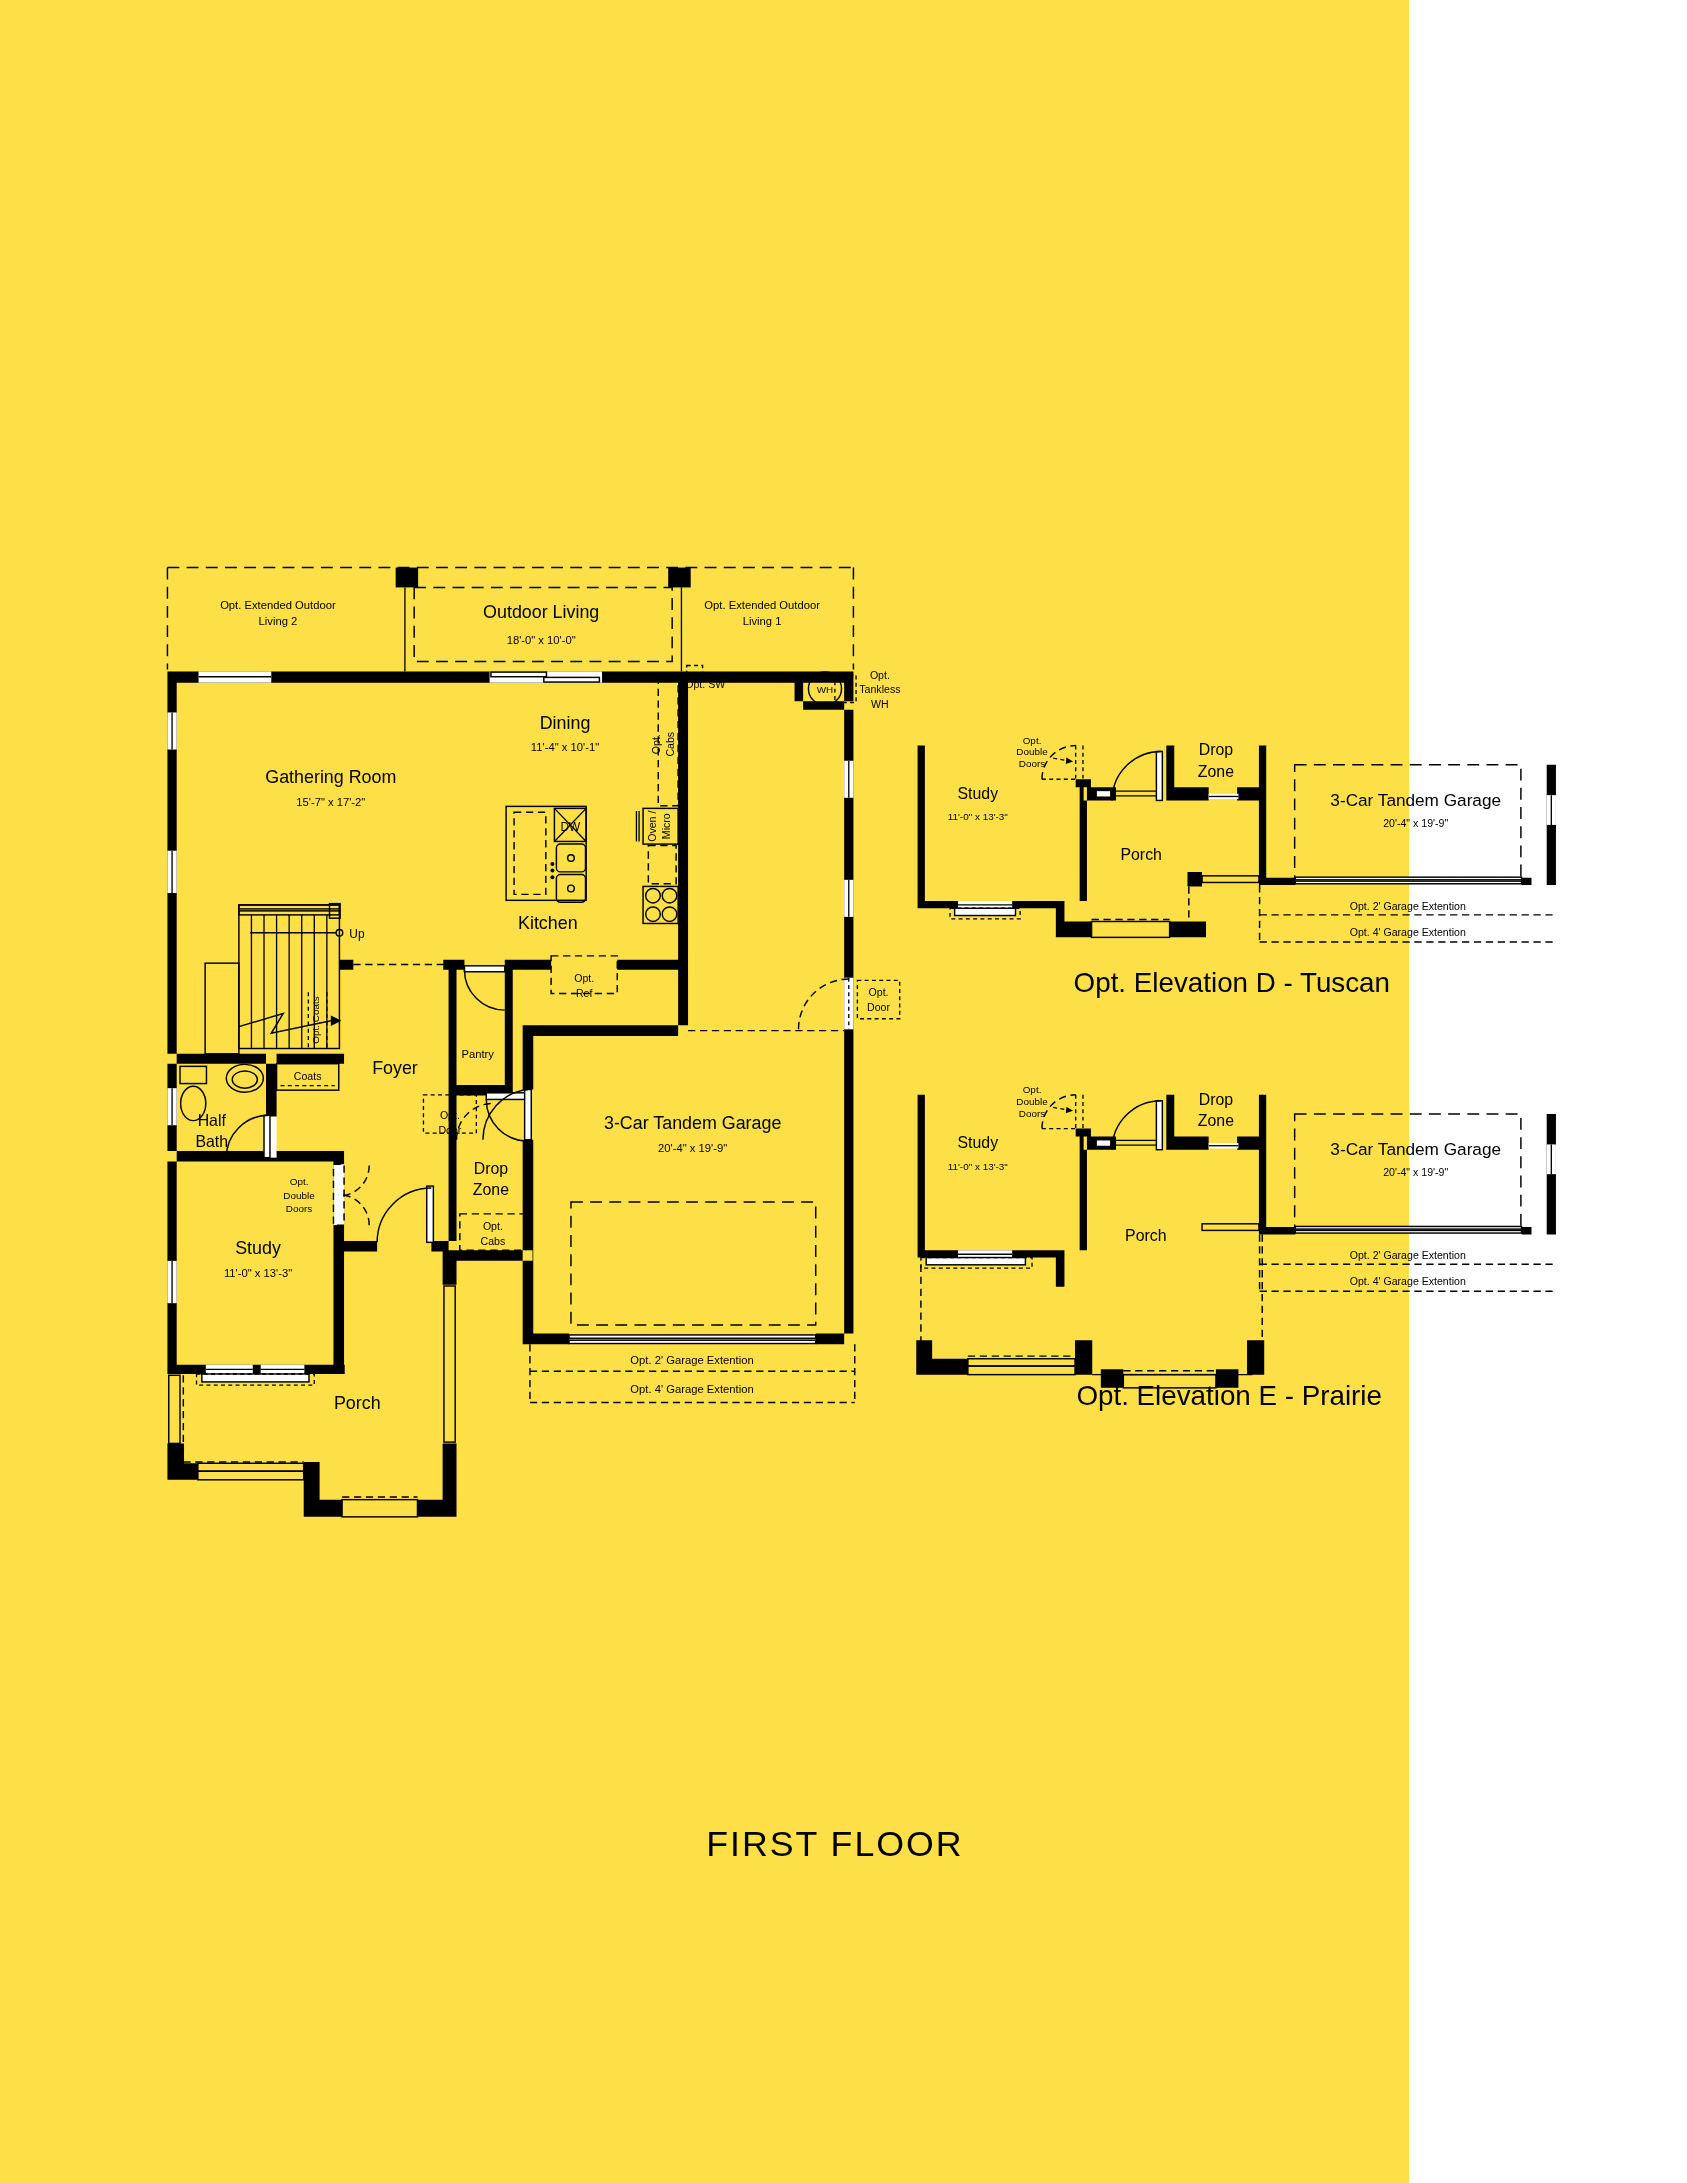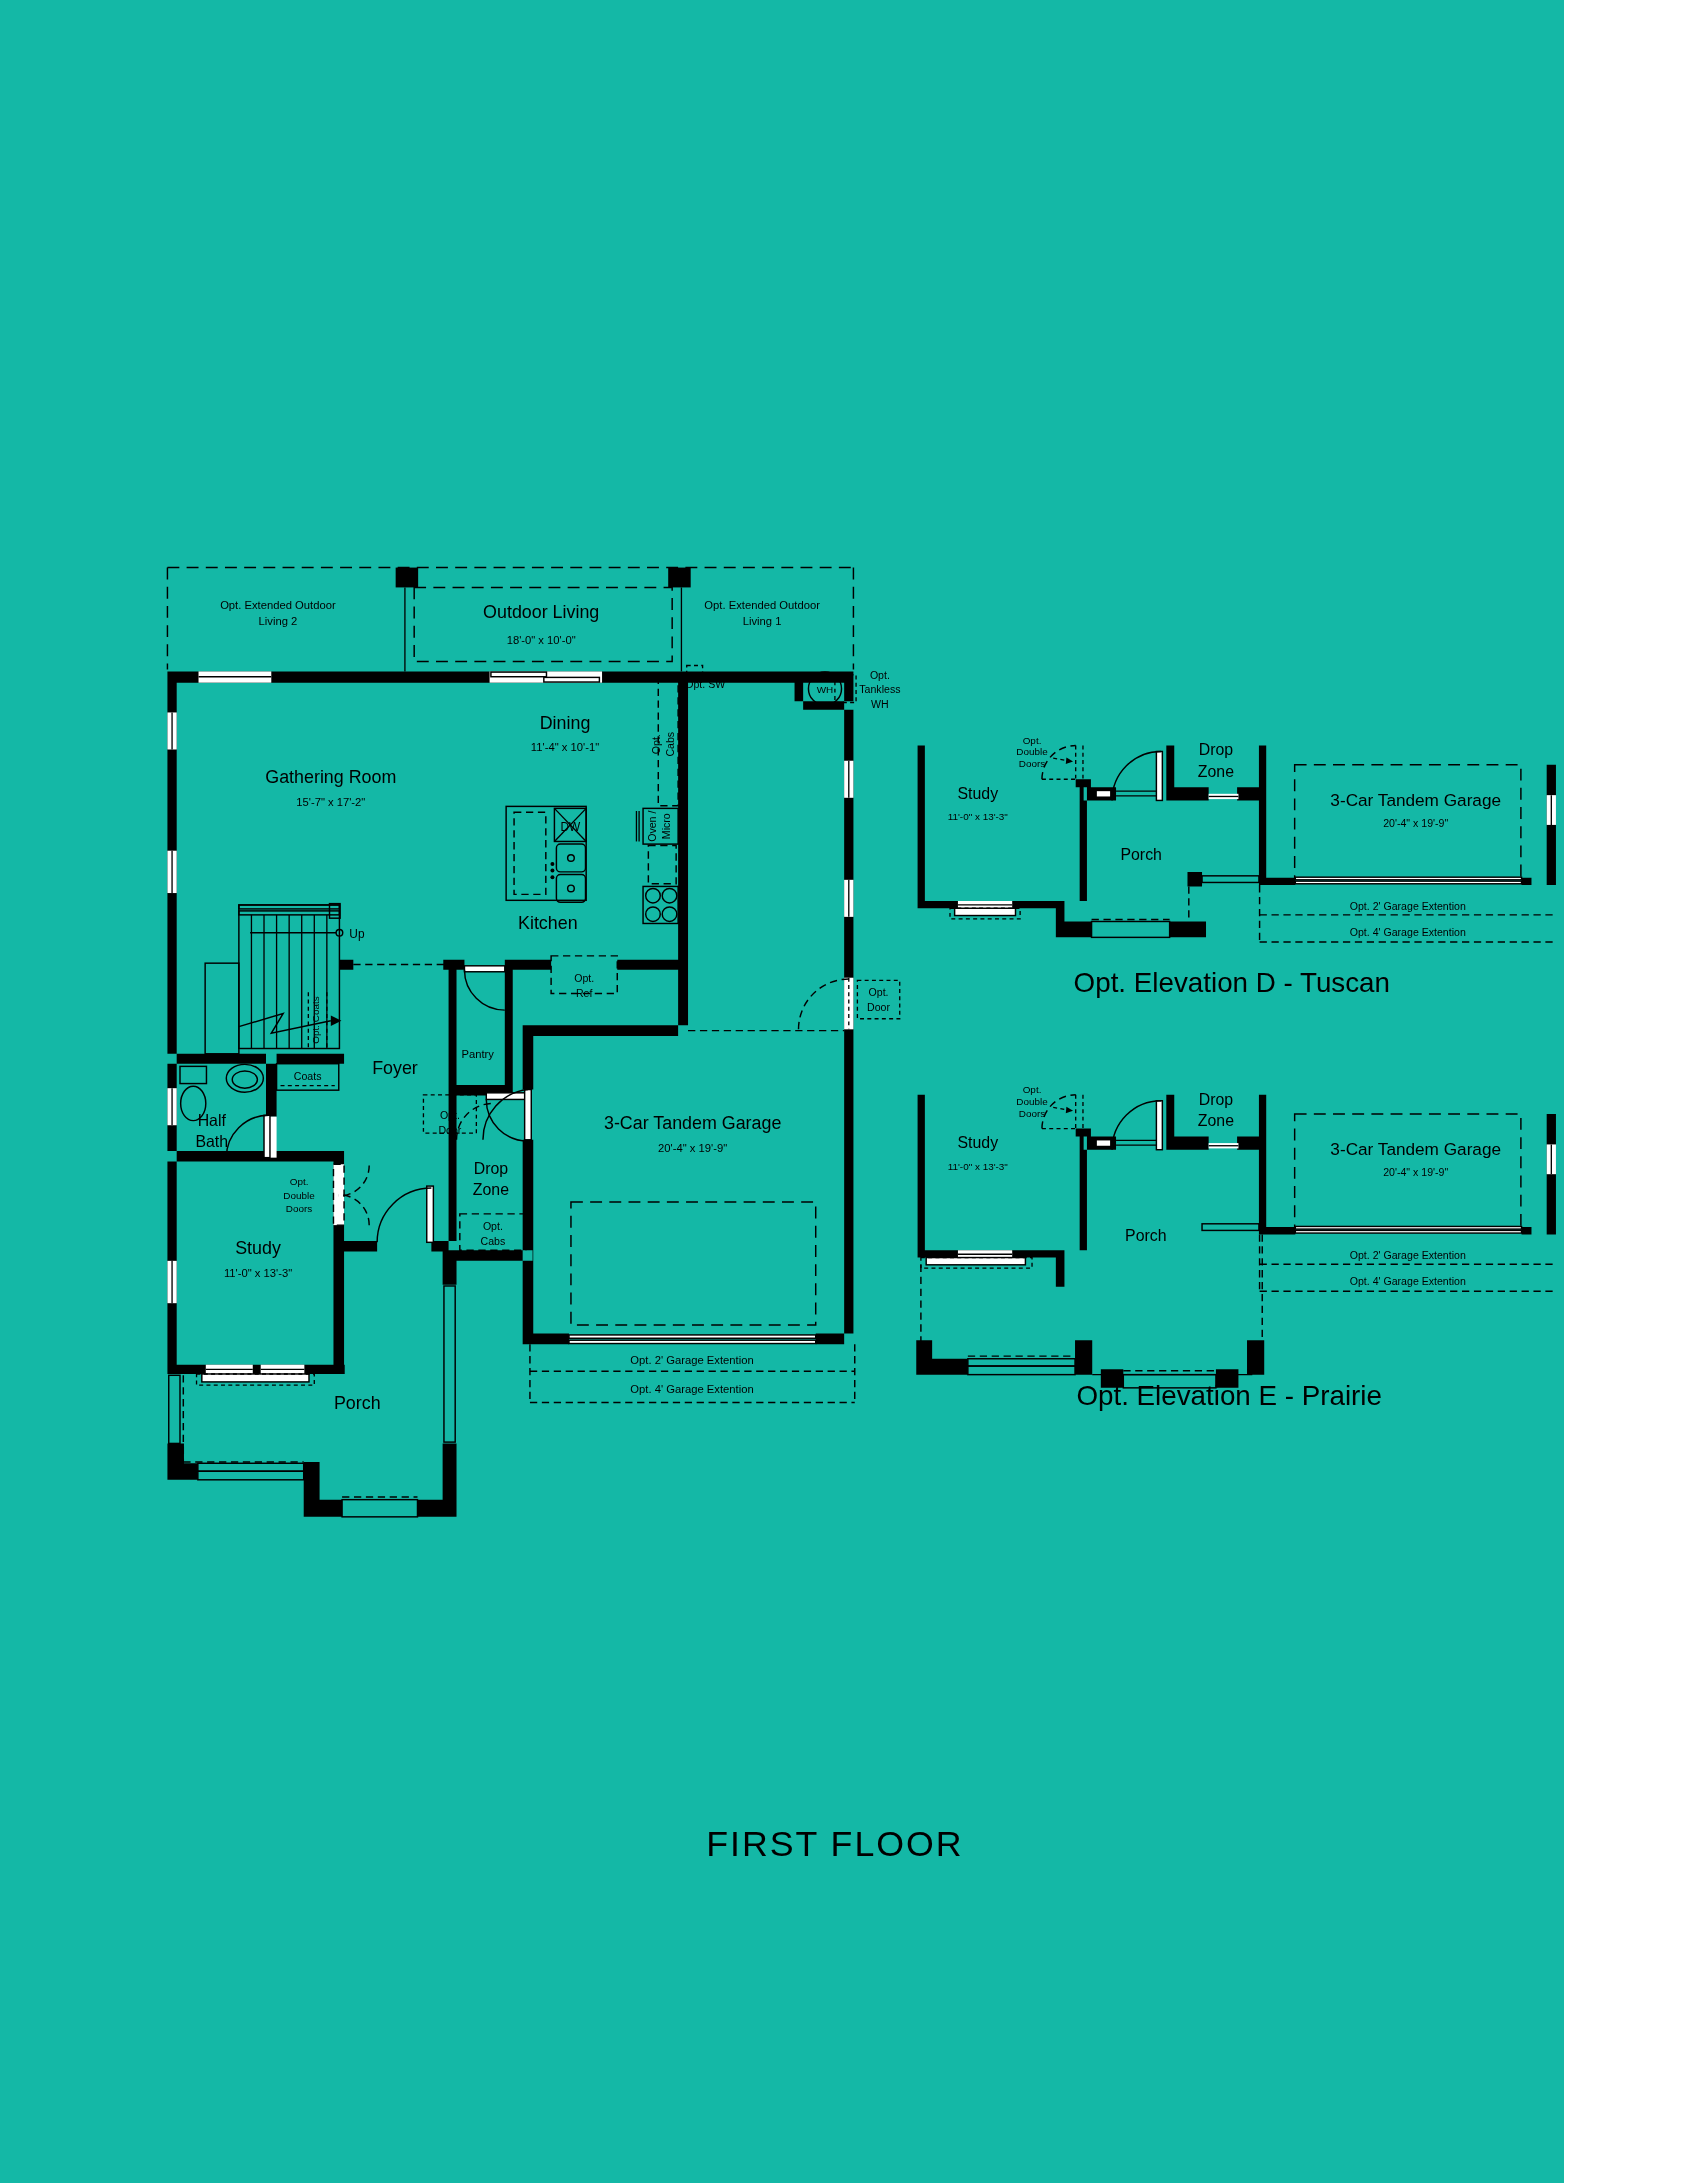--- a/index.html
+++ b/index.html
@@ -1,16 +1,16 @@
 <!DOCTYPE html>
 <html style="font-size:10.6px"><head>
 <meta charset="utf-8">
 <style>
   html,body{margin:0;padding:0;background:#fff;}
-  .page{width:1564px;height:2183px;position:relative;background:#14b8a6;}
+  .page{width:1409px;height:2183px;position:relative;background:#fde047;}
   svg{display:block;}
   .w{fill:#000;stroke:none;}
   .t{fill:none;stroke:#000;stroke-width:2.2;}
   .tw{fill:#fff;stroke:#000;stroke-width:2.2;}
   .d{fill:none;stroke:#000;stroke-width:2.2;stroke-dasharray:11 7;}
   .dd{fill:none;stroke:#000;stroke-width:2.2;stroke-dasharray:18 11;}
   .ds{fill:none;stroke:#000;stroke-width:2;stroke-dasharray:6 5;}
   .win{fill:#fff;stroke:none;}
   .ln{stroke:#000;stroke-width:2;fill:none;}
   text{font-family:"Liberation Sans","DejaVu Sans",sans-serif;fill:#000;}

